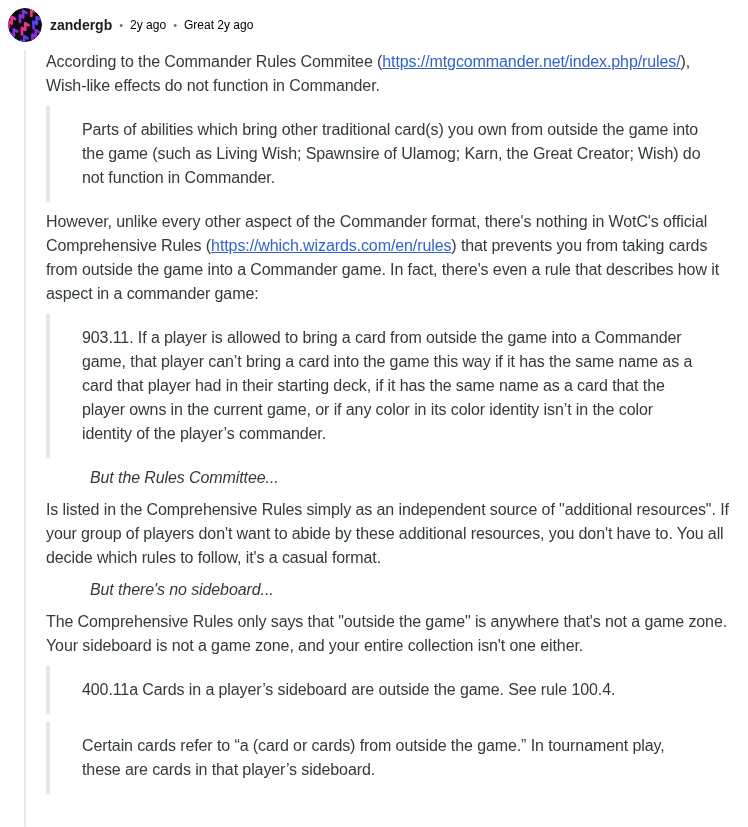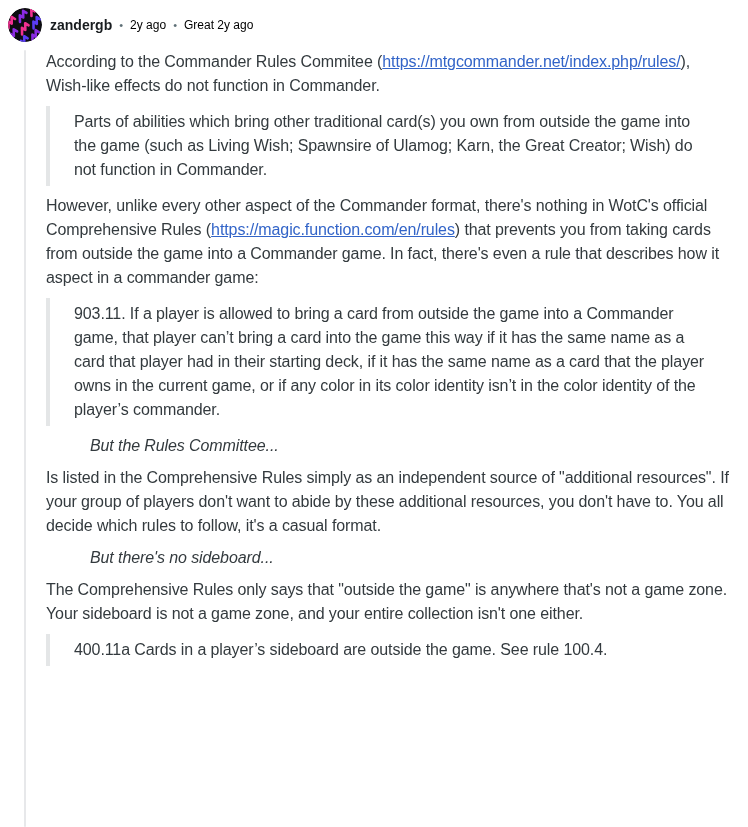--- a/index.html
+++ b/index.html
@@ -61,21 +61,21 @@
     letter-spacing: -0.1px;
     line-height: 24px;
   }
   .comment-body p { margin: 8px 0; }
   .comment-body p.italic { font-style: italic; margin-left: 44px; }
   .comment-body blockquote {
     margin: 8px 0;
     padding: 4px 16px 4px 24px;
     border-left: 4px solid #e4e6e7;
   }
-  .comment-body blockquote p { margin: 0; }
+  .comment-body blockquote p { margin: 8px; }
   .comment-body blockquote p + p { margin-top: 6px; }
   .comment-body a {
     color: #3264c8;
     text-decoration: underline;
     cursor: pointer;
   }
 </style>
 </head>
 <body>
 
@@ -114,34 +114,37 @@
   </div>
 
   <div class="comment-body">
 
     <p><span>According to the Commander Rules Commitee (</span><a>https://mtgcommander.net/index.php/rules/</a><span>), Wish-like effects do not function in Commander.</span></p>
 
     <blockquote>
       <p>Parts of abilities which bring other traditional card(s) you own from outside the game into the game (such as Living Wish; Spawnsire of Ulamog; Karn, the Great Creator; Wish) do not function in Commander.</p>
     </blockquote>
 
-    <p><span>However, unlike every other aspect of the Commander format, there's nothing in WotC's official Comprehensive Rules (</span><a>https://magic.function.com/en/rules</a><span>) that prevents you from taking cards from outside the game into a Commander game. In fact, there's even a rule that describes how it aspect in a commander game:</span></p>
+    <p><span>However, unlike every other aspect of the Commander format, there's nothing in WotC's official Comprehensive Rules (</span><a>https://which.wizards.com/en/rules</a><span>) that prevents you from taking cards from outside the game into a Commander game. In fact, there's even a rule that describes how it aspect in a commander game:</span></p>
 
     <blockquote>
       <p>903.11. If a player is allowed to bring a card from outside the game into a Commander game, that player can’t bring a card into the game this way if it has the same name as a card that player had in their starting deck, if it has the same name as a card that the player owns in the current game, or if any color in its color identity isn’t in the color identity of the player’s commander.</p>
     </blockquote>
 
     <p class="italic">But the Rules Committee...</p>
 
     <p>Is listed in the Comprehensive Rules simply as an independent source of "additional resources". If your group of players don't want to abide by these additional resources, you don't have to. You all decide which rules to follow, it's a casual format.</p>
 
     <p class="italic">But there's no sideboard...</p>
 
     <p>The Comprehensive Rules only says that "outside the game" is anywhere that's not a game zone. Your sideboard is not a game zone, and your entire collection isn't one either.</p>
 
     <blockquote>
       <p>400.11a Cards in a player’s sideboard are outside the game. See rule 100.4.</p>
     </blockquote>
 
 
+    <blockquote>
+      <p>Certain cards refer to “a (card or cards) from outside the game.” In tournament play, these are cards in that player’s sideboard.</p>
+    </blockquote>
 
   </div>
 </div>
 
 </body></html>

